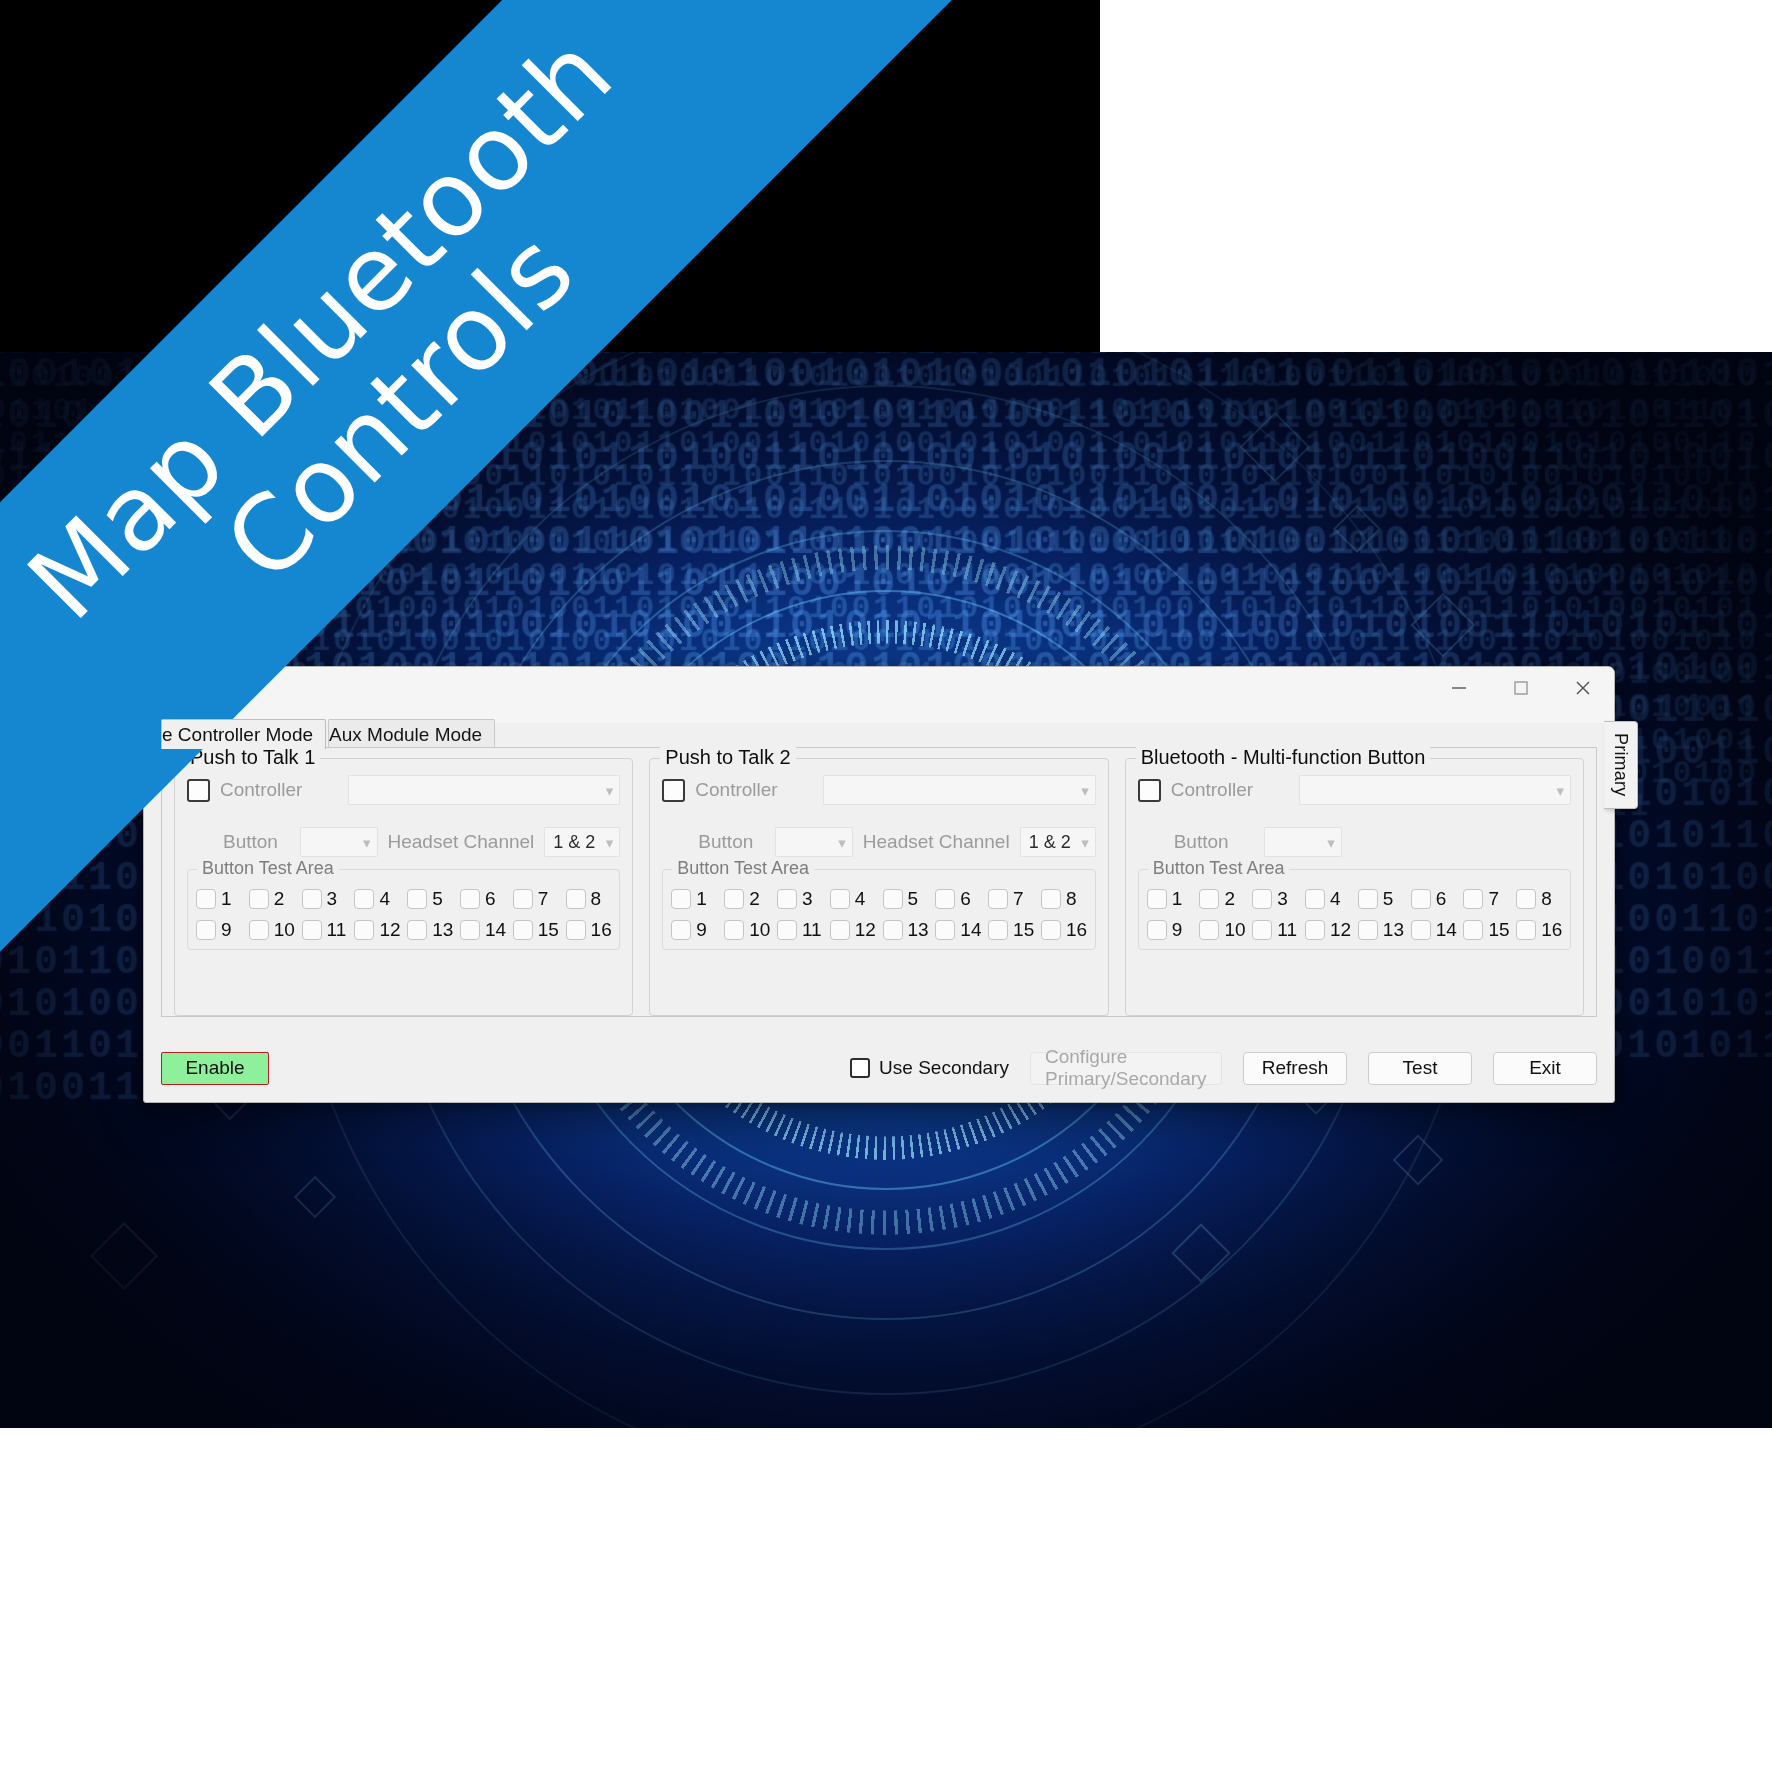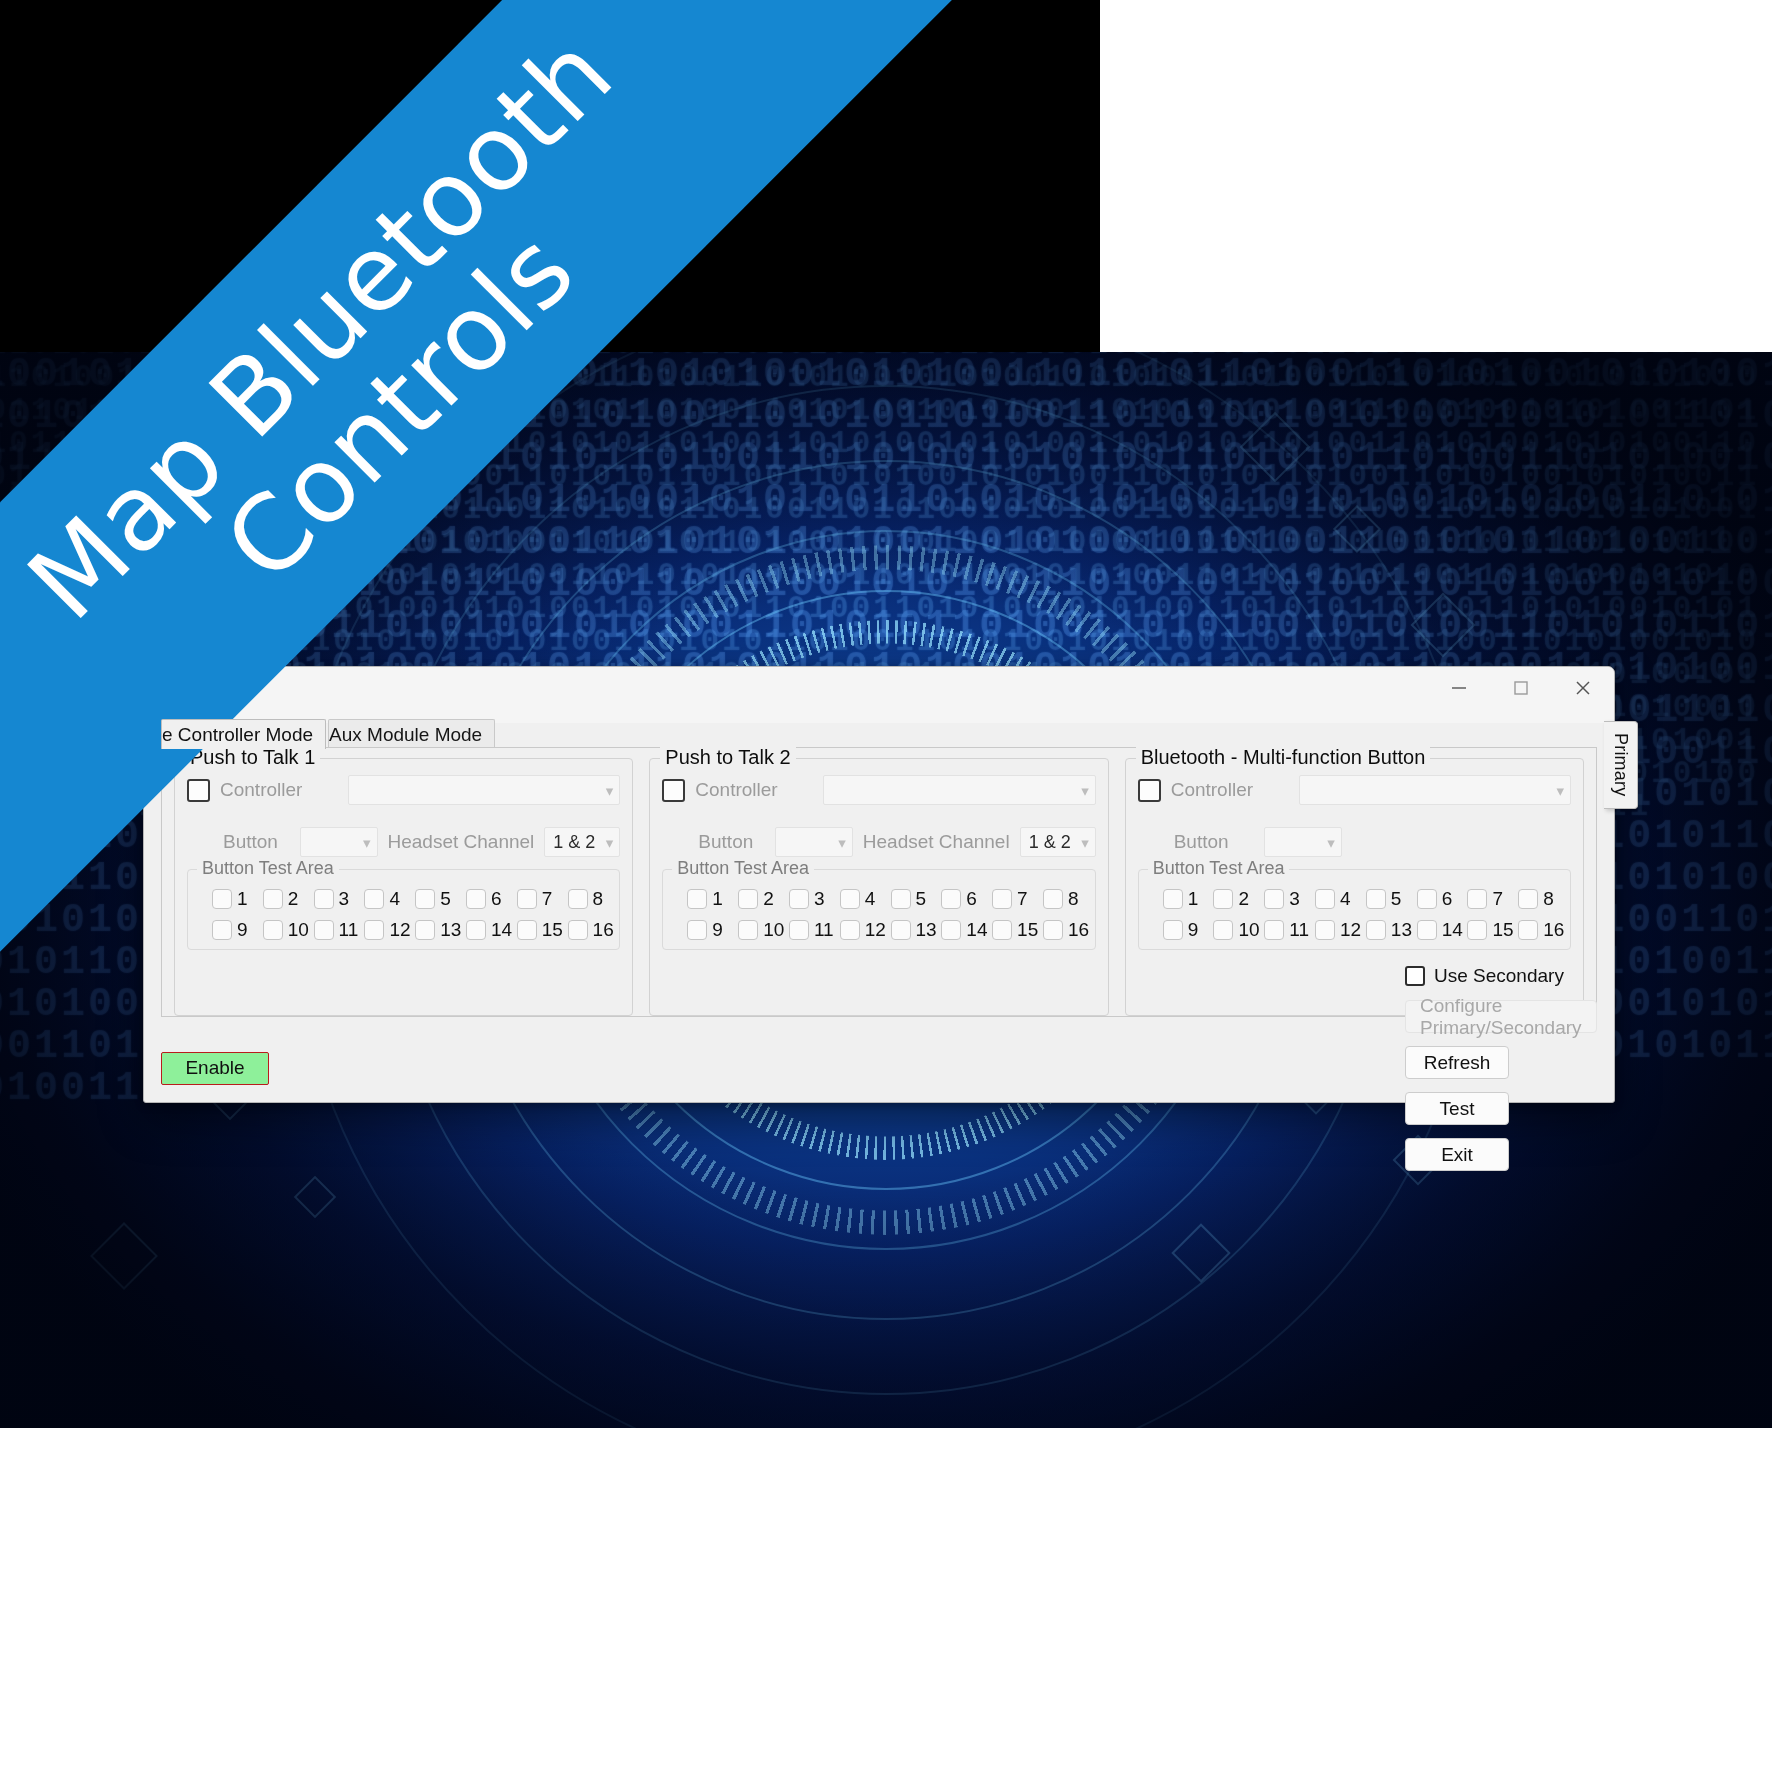--- a/index.html
+++ b/index.html
@@ -271,21 +271,21 @@
     top: -13px;
     left: 10px;
     background: #f0f0f0;
     padding: 0 5px;
     font-size: 20px;
     color: #0d0d0d;
     white-space: nowrap;
   }
   .group.inner {
     margin-top: 12px;
-    padding: 14px 8px 8px 24px;
+    padding: 14px 8px 8px 8px;
     border: 1px solid #dadada;
   }
   .group.inner > .legend {
     font-size: 18px;
     color: #7e7e7e;
     top: -12px;
     left: 9px;
   }
 
   .row {
@@ -368,23 +368,22 @@
     width: 108px; height: 33px;
     background: #8ef09a;
     border: 1px solid #b91c1c;
     border-radius: 2px;
     display: flex; align-items: center; justify-content: center;
     font-size: 19px;
     color: #101010;
   }
   .right-group {
     display: flex;
-    align-items: flex-start;
-    gap: 13px;
-    flex-direction: column;
+    align-items: center;
+    gap: 21px;
   }
   .chk-sec {
     display: flex; align-items: center; gap: 9px;
   }
   .chk-sec .box {
     width: 20px; height: 20px;
     border: 2px solid #2d2d2d;
     border-radius: 3px;
     background: #fff;
   }

